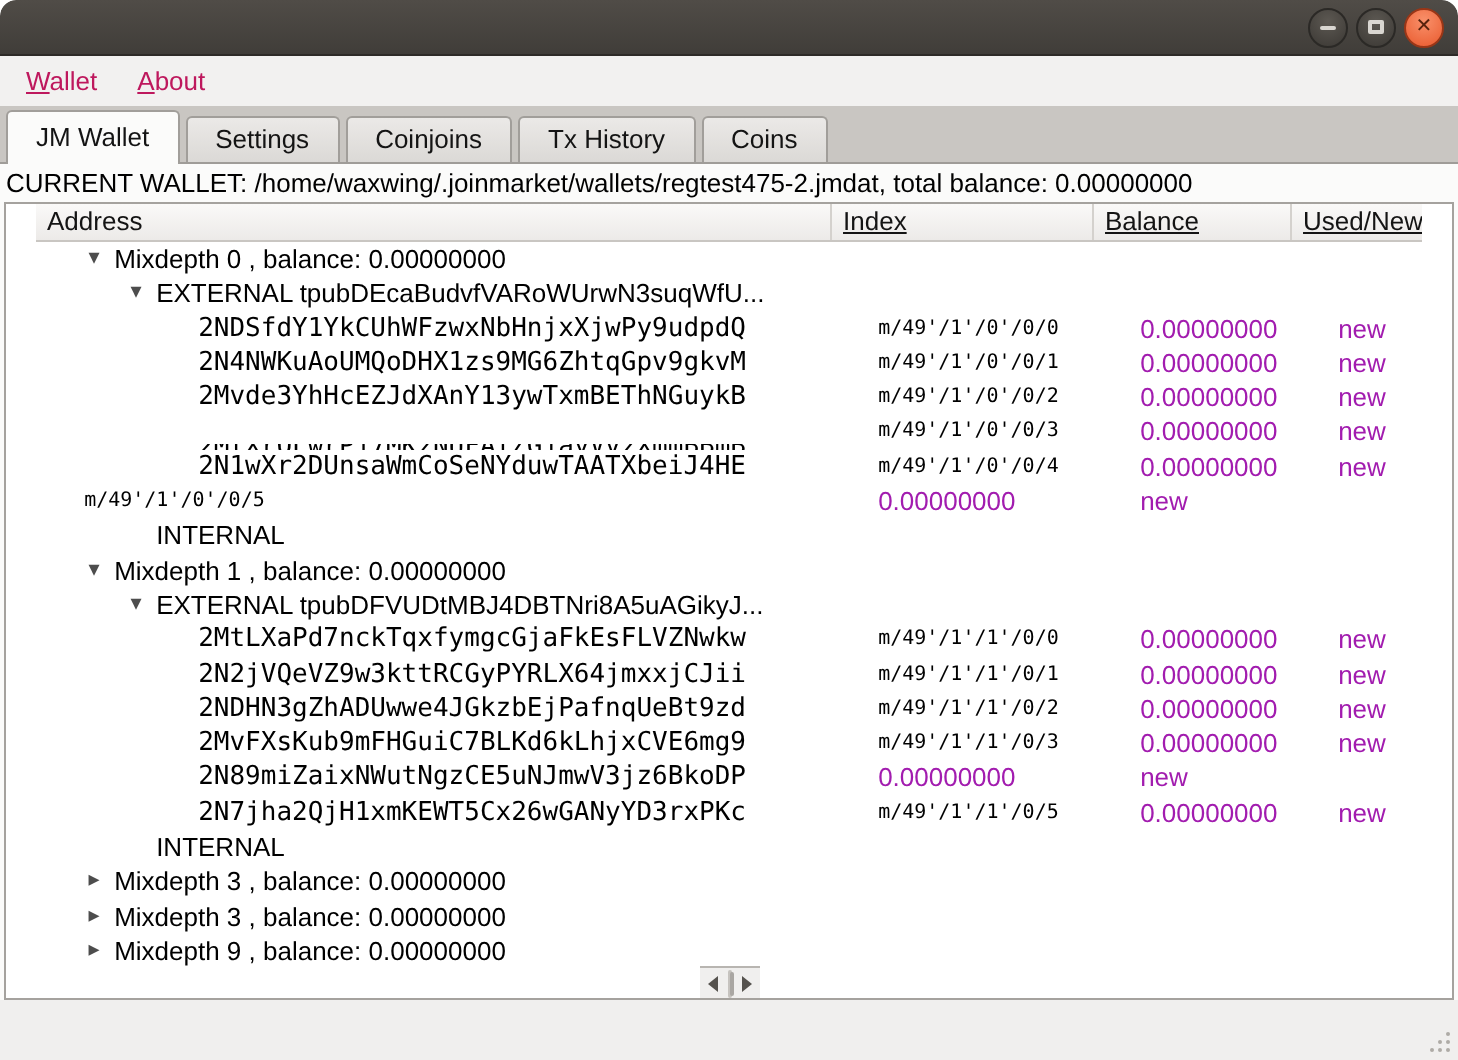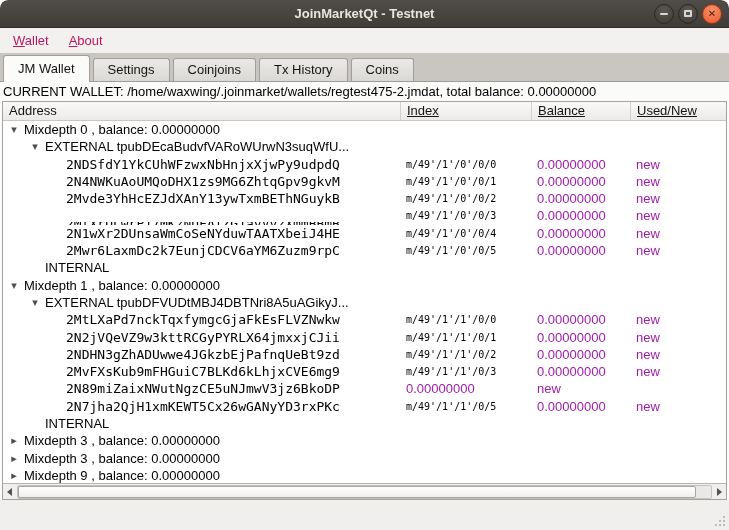--- a/index.html
+++ b/index.html
@@ -96,21 +96,21 @@
     white-space: nowrap; overflow: hidden;
     color: #000; padding-left: 1px;
     background: #fbfbfa;
   }
 
   
   .tree {
     flex: 1; min-height: 0;
     border: 1px solid #a5a29e;
     background: #ffffff;
-    display: flex; flex-direction: column;
+    display: flex; flex-direction: column; align-items: center;
   }
   .tree-header {
     flex: none; height: 19px;
     display: grid; grid-template-columns: 397px 131px 99px 1fr;
     background: linear-gradient(#faf9f8, #eceae8);
     border-bottom: 1px solid #c9c6c2;
   }
   .hcell { line-height: 18px; padding-left: 6px; color: #141414; overflow: hidden; white-space: nowrap; }
   .hcell + .hcell { border-left: 1px solid #d4d1cd; text-decoration: underline; }
 
@@ -159,21 +159,20 @@
   .grip i:nth-child(4) { right: 1px;  bottom: 1px; }
   .grip i:nth-child(5) { right: 5px;  bottom: 1px; }
   .grip i:nth-child(6) { right: 9px;  bottom: 1px; }
 </style>
 </head>
 <body>
 
 <div class="window">
 
   <div class="titlebar">
-    <div class="title-text">JoinMarketQt - Testnet</div>
     <div class="win-controls">
       <div class="wbtn dark">
         <span class="glyph-min"></span>
       </div>
       <div class="wbtn dark">
         <span class="glyph-max"></span>
       </div>
       <div class="wbtn close">
         <span class="glyph-close">✕</span>
       </div>
@@ -262,24 +261,20 @@
           <div class="row">
     <div class="cell c-addr" style="padding-left: 43px;">
       <span class="exp"></span>
       <span class="lbl mono">2N1wXr2DUnsaWmCoSeNYduwTAATXbeiJ4HE</span>
     </div>
     <div class="cell c-index">m/49'/1'/0'/0/4</div>
     <div class="cell c-bal">0.00000000</div>
     <div class="cell c-status">new</div>
   </div>
           <div class="row">
-    <div class="cell c-addr" style="padding-left: 43px;">
-      <span class="exp"></span>
-      <span class="lbl mono">2Mwr6LaxmDc2k7EunjCDCV6aYM6Zuzm9rpC</span>
-    </div>
     <div class="cell c-index">m/49'/1'/0'/0/5</div>
     <div class="cell c-bal">0.00000000</div>
     <div class="cell c-status">new</div>
   </div>
           <div class="row">
     <div class="cell c-addr" style="padding-left: 22px;">
       <span class="exp"></span>
       <span class="lbl">INTERNAL</span>
     </div>
     <div class="cell c-index"></div>

